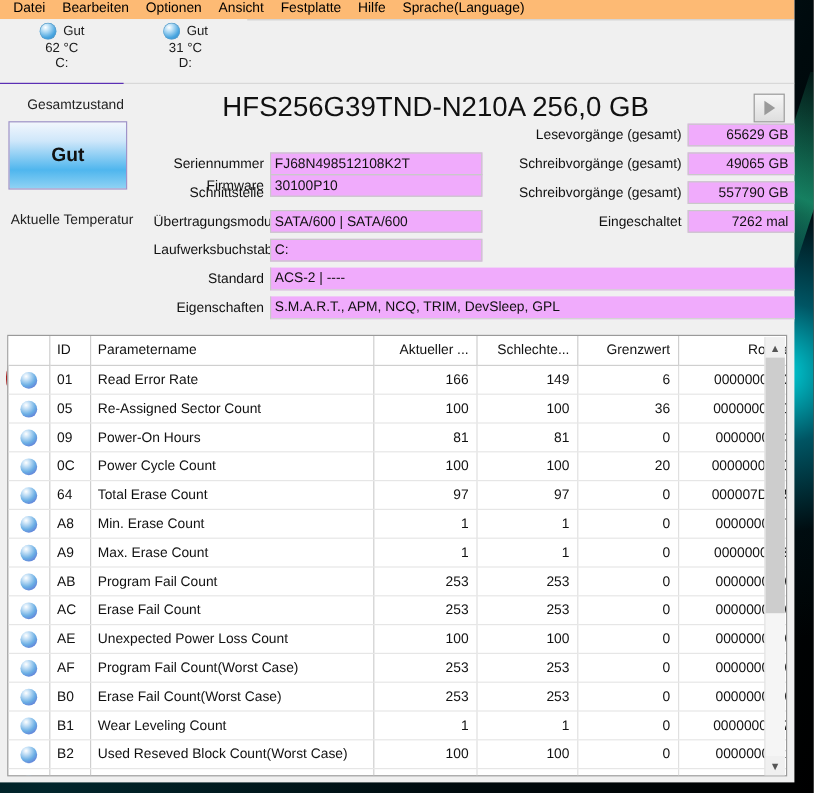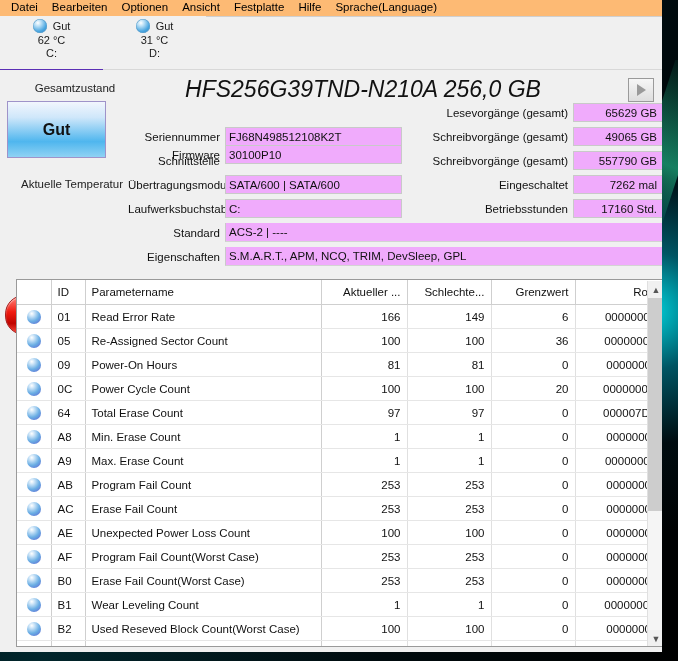--- a/index.html
+++ b/index.html
@@ -66,37 +66,37 @@
     content:"";position:absolute;left:0;right:0;bottom:-1px;height:1px;background:#cfcfcf;
   }
   #tabstrip .filler{flex:1;position:relative;}
   #tabstrip .filler:after{content:"";position:absolute;left:0;right:0;bottom:-1px;height:1px;background:#cfcfcf;}
   
   #info{
     position:relative;height:198px;background:#f0f0f0;
   }
   #drivetitle{
     position:absolute;left:128px;top:6px;width:470px;
-    text-align:center;font-size:23px;color:#111;white-space:nowrap;font-style:italic;
+    text-align:center;font-size:23px;color:#111;white-space:nowrap;
   }
   #playbtn{
     position:absolute;right:8px;top:8px;width:24px;height:22px;
     background:linear-gradient(180deg,#f6f6f6,#dedede);
     border:1px solid #9a9a9a;
     display:flex;align-items:center;justify-content:center;
   }
   #playbtn .tri{
     width:0;height:0;border-left:9px solid #9a9a9a;
     border-top:6px solid transparent;border-bottom:6px solid transparent;
   }
   
   #health{position:absolute;left:0;top:0;width:126px;height:198px;}
   #health .cap{
     font-size:11.5px;color:#222;text-align:center;white-space:nowrap;
-    position:absolute;width:126px;padding-left:12px;
+    position:absolute;width:126px;
   }
   #cap-health{top:12px;}
   #cap-temp{top:108px;left:-3px;}
   #healthbox{
     position:absolute;left:7px;top:31px;width:97px;height:55px;
     border:1px solid #9f93c9;
     background:linear-gradient(180deg,#f2f6fd 0%,#cfe7fa 28%,#4fb6ee 72%,#8fd2f4 100%);
     display:flex;align-items:center;justify-content:center;
     font-size:16px;font-weight:bold;color:#111;
   }
@@ -126,21 +126,21 @@
   .lcol .fbox{width:177px;}
   
   .rcol{left:400px;}
   .rcol .flabel{width:168px;}
   .rcol .fbox{width:90px;}
   
   .wide .flabel{width:92px;}
   .wide .fbox{width:530px;border-left:1px solid #c9c9c9;border-right:none;border-top:none;border-bottom:1px solid #d3d3d3;}
   
   #tablewrap{
-    position:absolute;left:16px;top:279px;width:650px;height:368px;
+    position:absolute;left:6px;top:279px;width:650px;height:368px;
     background:#fff;border:1px solid #9a9a9a;box-sizing:border-box;
     display:flex;flex-direction:column;overflow:hidden;
   }
   table{border-collapse:collapse;width:632px;table-layout:fixed;font-size:11.5px;color:#111;}
   thead th{
     height:24px;font-weight:normal;background:#fff;
     border-bottom:1px solid #cfcfcf;border-right:1px solid #cfcfcf;
     padding:0 6px;overflow:hidden;white-space:nowrap;
   }
   thead th.tright{text-align:right;}
@@ -260,24 +260,20 @@
       <div class="flabel">Schreibvorgänge (gesamt)</div>
       <div class="fbox num">49065 GB</div>
     </div>
     <div class="fieldrow rcol" style="top:80px;">
       <div class="flabel">Schreibvorgänge (gesamt)</div>
       <div class="fbox num">557790 GB</div>
     </div>
     <div class="fieldrow rcol" style="top:104px;">
       <div class="flabel">Eingeschaltet</div>
       <div class="fbox num">7262 mal</div>
-    </div>
-    <div class="fieldrow rcol" style="top:128px;">
-      <div class="flabel">Betriebsstunden</div>
-      <div class="fbox num">17160 Std.</div>
     </div>
 
     <div class="fieldrow lcol wide" style="top:152px;">
       <div class="flabel">Standard</div>
       <div class="fbox">ACS-2 | ----</div>
     </div>
     <div class="fieldrow lcol wide" style="top:176px;">
       <div class="flabel">Eigenschaften</div>
       <div class="fbox">S.M.A.R.T., APM, NCQ, TRIM, DevSleep, GPL</div>
     </div>

